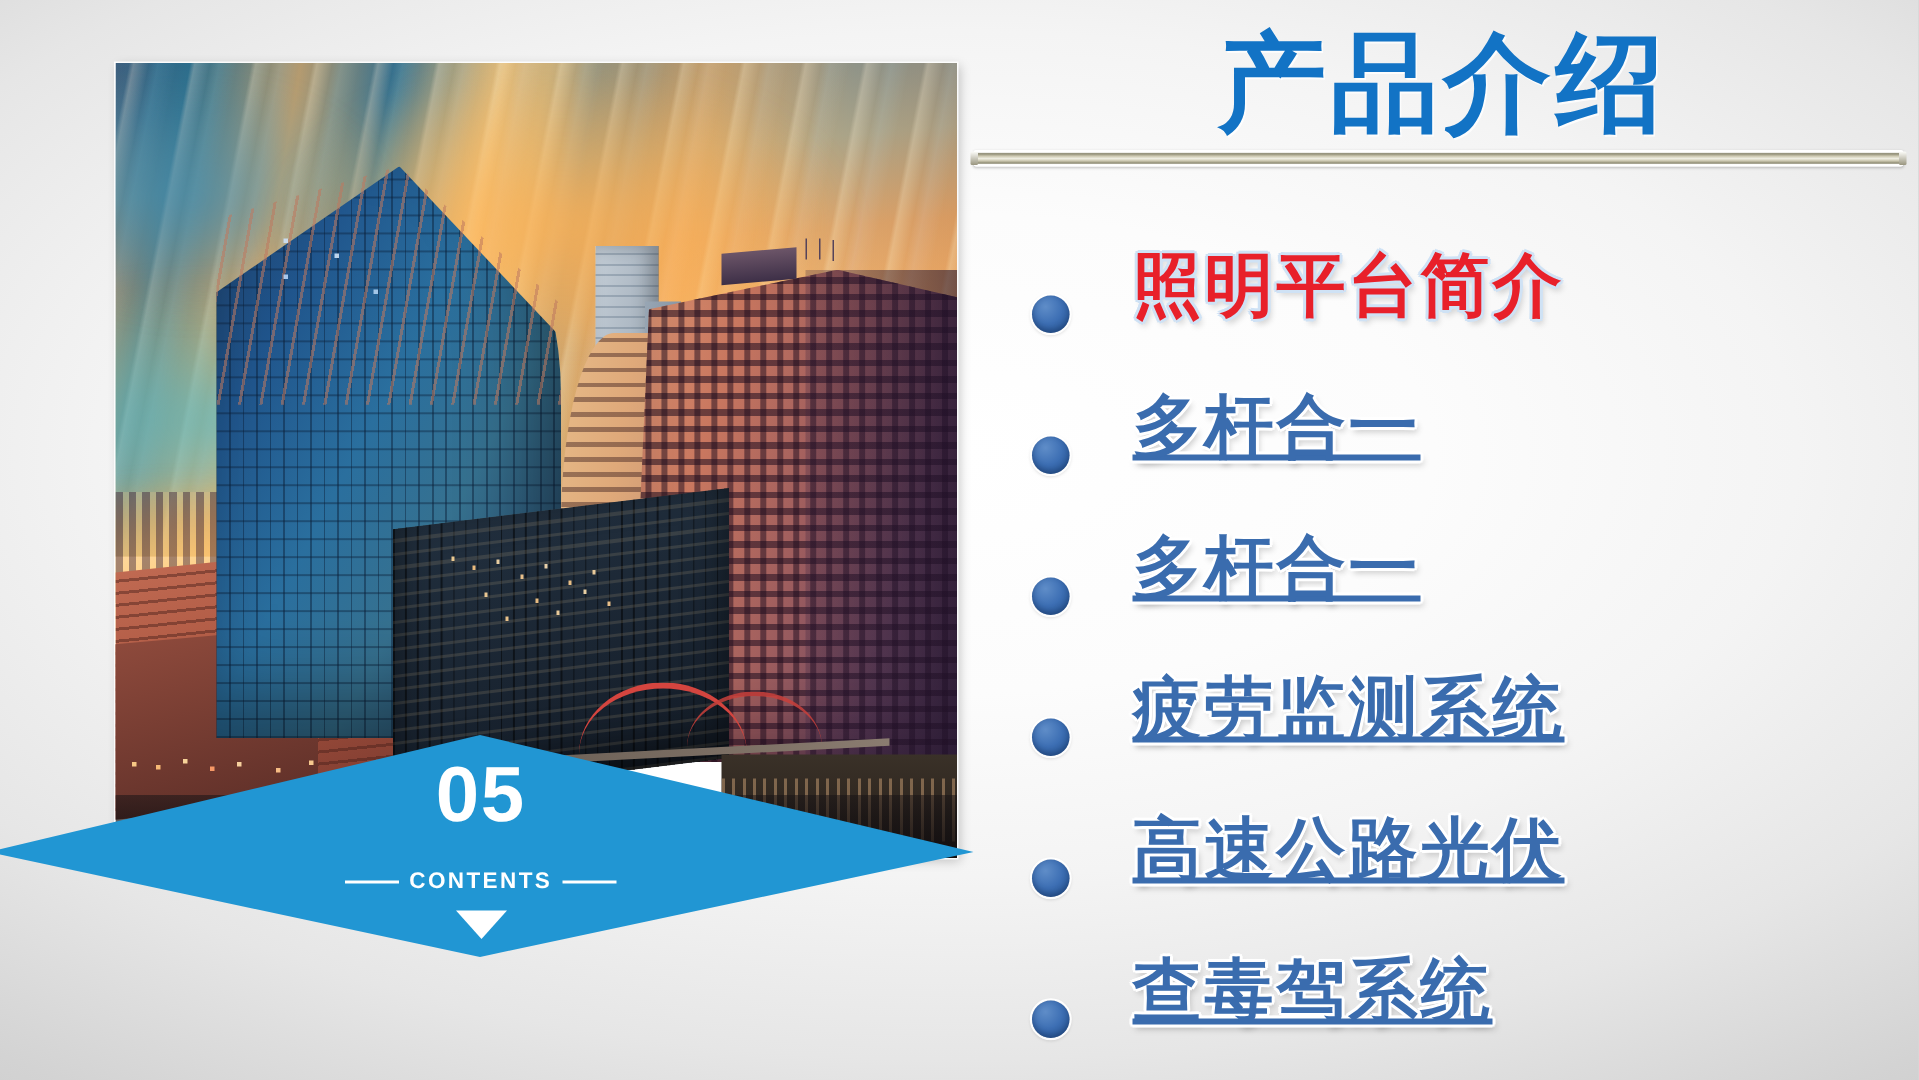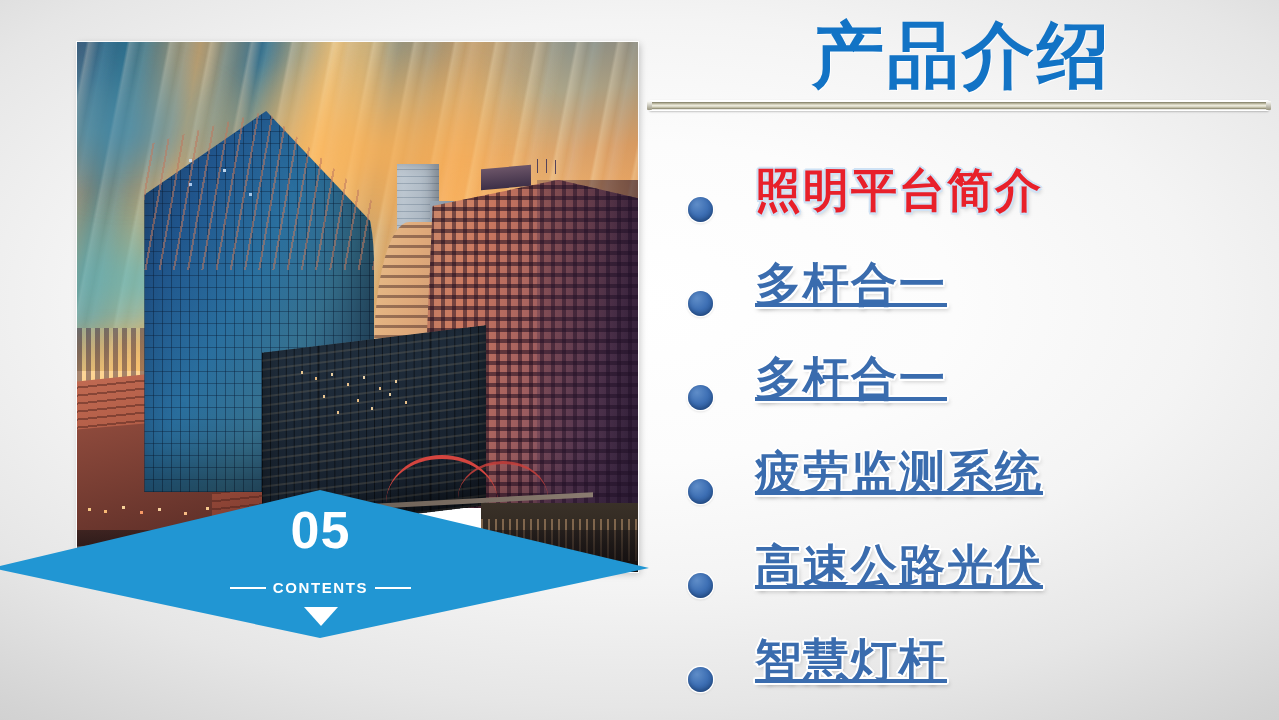--- a/index.html
+++ b/index.html
@@ -419,19 +419,19 @@
         <span class="dot-wrap">
           <span class="dot"></span>
         </span>
         <span class="item-text blue">高速公路光伏</span>
       </div>
 
       <div class="row">
         <span class="dot-wrap">
           <span class="dot"></span>
         </span>
-        <span class="item-text blue">智慧灯杆</span>
+        <span class="item-text blue">查毒驾系统</span>
       </div>
 
     </div>
   </div>
 
 </div>
 
 </body></html>

